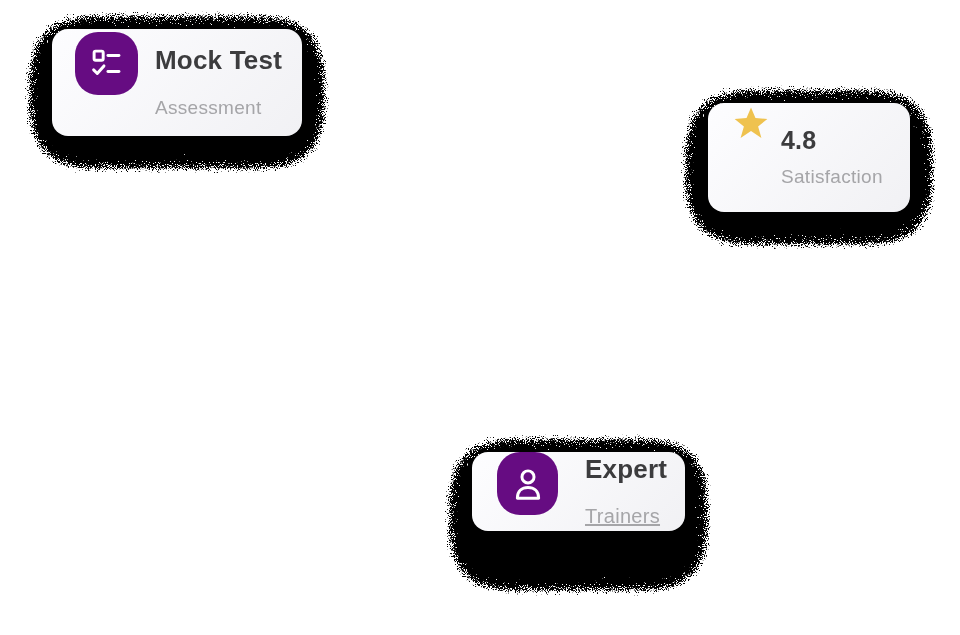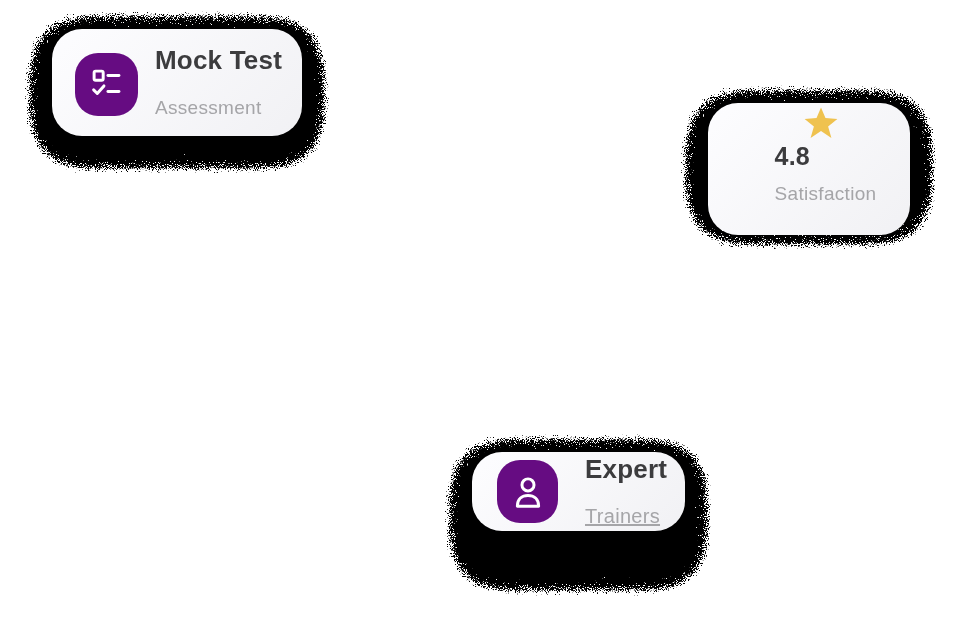--- a/index.html
+++ b/index.html
@@ -18,23 +18,22 @@
   .card-wrap { position: absolute; }
   .halo {
     position: absolute;
     left: 0; top: 0;
     pointer-events: none;
   }
   .card {
     position: absolute;
     left: 80px; top: 80px;
     display: flex;
-    align-items: center;
     background: linear-gradient(135deg, #fdfdff 0%, #f1f1f4 100%);
-    border-radius: 30px;
+    border-radius: 16px;
     box-sizing: border-box;
   }
   .icon-tile {
     flex: 0 0 auto;
     display: flex;
     align-items: center;
     justify-content: center;
     background: var(--accent, #660c82);
     border-radius: 23px;
   }
@@ -56,21 +55,21 @@
     line-height: 1.15;
     margin-top: 22px;
   }
   
   #card-mock .card { width: 250px; height: 107px; padding-left: 23px; }
   #card-mock .icon-tile { width: 63px; height: 63px; margin-top: 3px; }
   #card-mock .text-col { margin-left: 17px; }
   #card-mock .card-title { font-size: 26px; }
   #card-mock .card-subtitle { font-size: 19px; }
   
-  #card-sat .card { width: 202px; height: 132px; padding-left: 23px; flex-direction: column; }
+  #card-sat .card { width: 202px; height: 109px; padding-left: 23px; }
   #card-sat .icon-tile { width: 40px; height: 40px; background: transparent; border-radius: 0; }
   #card-sat .text-col { margin-left: 10px; }
   #card-sat .card-title { font-size: 25px; }
   #card-sat .card-subtitle { font-size: 19px; margin-top: 12px; }
   
   #card-exp .card { width: 213px; height: 79px; padding-left: 25px; }
   #card-exp .icon-tile { width: 61px; height: 63px; }
   #card-exp .text-col { margin-left: 27px; }
   #card-exp .card-title { font-size: 26px; }
   #card-exp .card-subtitle { font-size: 20px; text-decoration: underline; }

